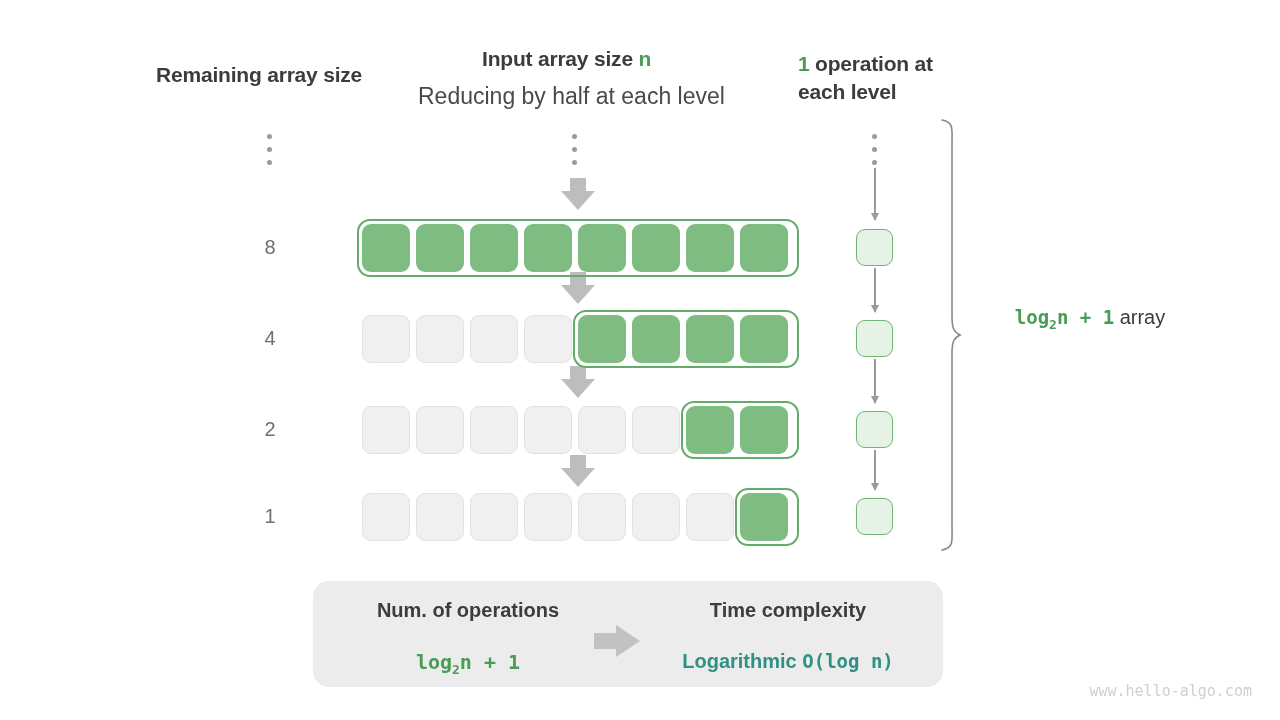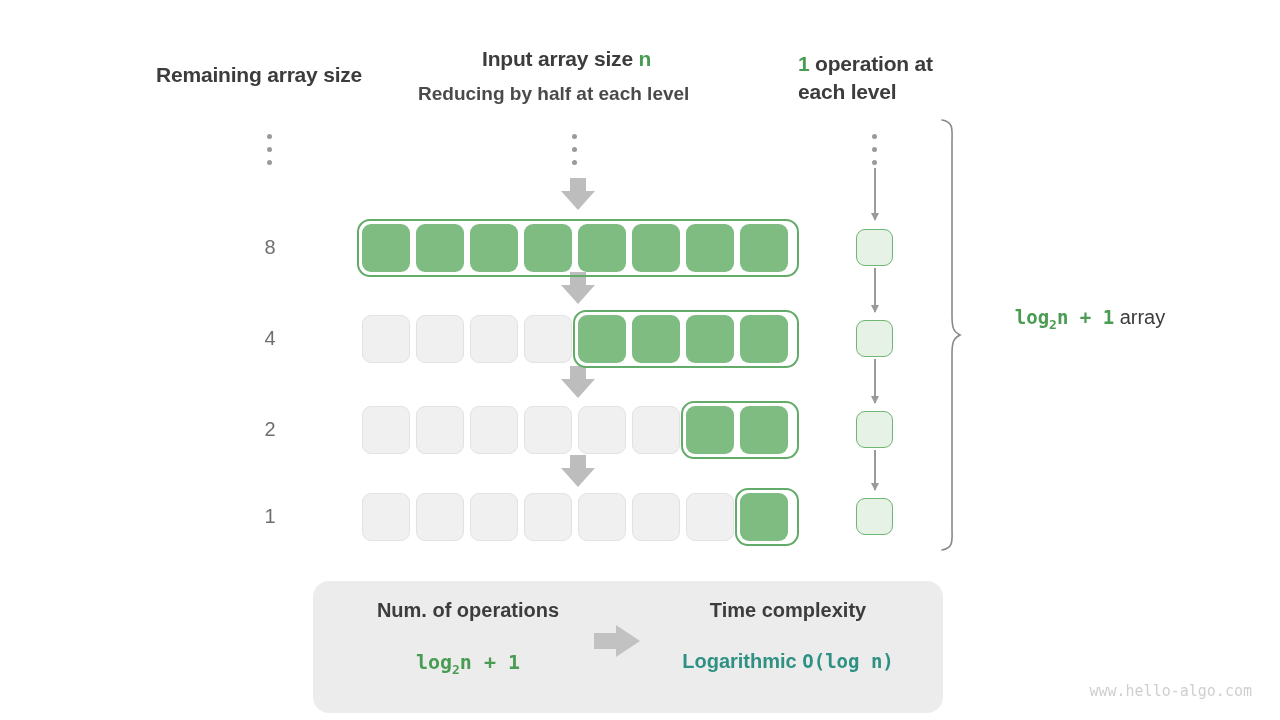--- a/index.html
+++ b/index.html
@@ -6,21 +6,21 @@
   body{
     width:1280px;height:720px;background:#ffffff;
     font-family:"Liberation Sans",sans-serif;
     overflow:hidden;position:relative;
   }
   .stage{position:absolute;left:0;top:0;width:1280px;height:720px;border-radius:29px;}
 
   
   .hd{position:absolute;color:#3c3c3c;}
   .hd-bold{font-weight:bold;font-size:21px;letter-spacing:-0.2px;}
-  .hd-sub{font-size:19px;color:#4a4a4a;font-weight:700;}
+  .hd-sub{font-size:23px;color:#4a4a4a;font-weight:400;}
   .g{color:#4a9c52;}
 
   #hd-remaining{left:156px;top:63px;}
   #hd-input{left:482px;top:47px;}
   #hd-input-sub{left:418px;top:83px;}
   #hd-ops{left:798px;top:50px;width:180px;line-height:1.35;}
 
   
   .vdots{position:absolute;width:6px;}
   .vdots i{display:block;width:5px;height:5px;border-radius:50%;background:#9a9a9a;margin-bottom:8px;}
@@ -52,21 +52,21 @@
 
   
   #brace-caption{position:absolute;left:975px;top:303px;width:230px;text-align:center;line-height:1.45;}
   #brace-caption .l1{font-size:20px;}
   #brace-caption .l2{font-size:20px;color:#3c3c3c;}
   .mono{font-family:"DejaVu Sans Mono","Liberation Mono",monospace;font-weight:bold;color:#4a9c52;font-size:19px;text-align:center;}
   .mono sub{font-size:13px;}
   .plain{color:#3c3c3c;font-weight:400;}
 
   
-  #summary{position:absolute;left:313px;top:581px;width:630px;height:132px;
+  #summary{position:absolute;left:313px;top:581px;width:630px;height:106px;
     background:#ececec;border-radius:16px;}
   .sumcol{position:absolute;top:18px;width:250px;text-align:center;}
   #sum-left{left:30px;}
   #sum-right{left:350px;}
   .sumtitle{font-size:20px;font-weight:bold;color:#3c3c3c;}
   .sumval{margin-top:28px;font-size:20px;}
   .sumval .mono{font-size:20px;}
   .teal{color:#2f9183;font-weight:bold;font-size:20px;}
   .teal-mono{font-family:"DejaVu Sans Mono","Liberation Mono",monospace;color:#2f9183;font-weight:bold;font-size:19px;}
   #sum-arrow{position:absolute;left:594px;top:625px;width:46px;height:32px;}

